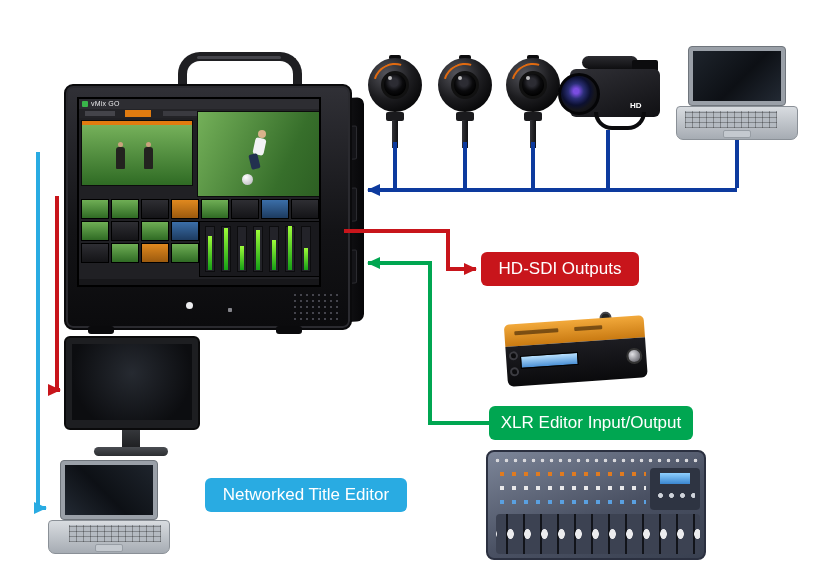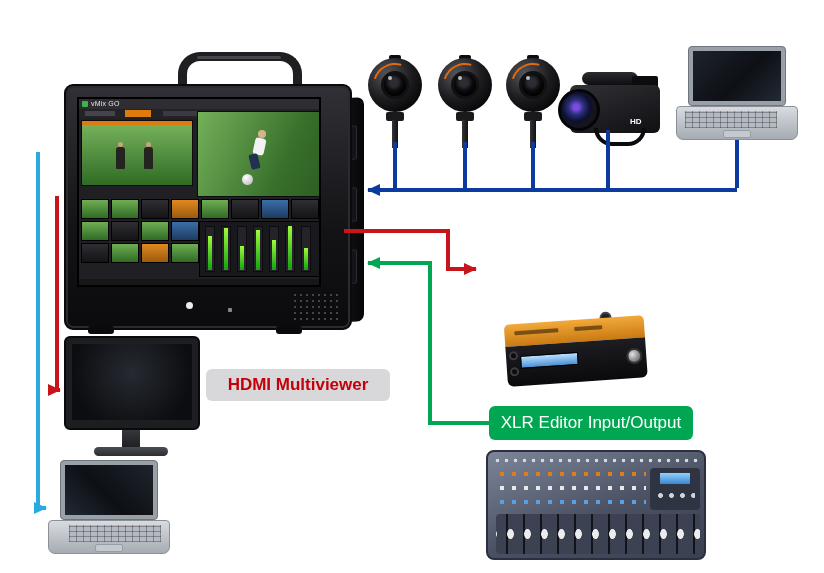--- a/index.html
+++ b/index.html
@@ -59,21 +59,21 @@
     background:radial-gradient(circle at 35% 30%,#55555c,#1c1c1f 48%,#050506 82%);}
   .bc-ring{left:5px;top:5px;width:44px;height:44px;border-radius:50%;border:2px solid transparent;
     border-top-color:#e06a10;transform:rotate(-28deg);}
   .bc-lens{left:13px;top:13px;width:28px;height:28px;border-radius:50%;border:3px solid #111;
     background:radial-gradient(circle at 45% 38%,#2c2c33 0 22%,#0a0a0c 48%,#000 75%);}
   .bc-glint{left:20px;top:18px;width:4px;height:4px;border-radius:50%;background:rgba(255,255,255,.7);}
   .bc-clamp{left:18px;top:54px;width:18px;height:9px;background:#1a1a1d;border-radius:2px;}
   .bc-pole{left:24px;top:62px;width:6px;height:28px;background:linear-gradient(90deg,#35353a,#121214);}
 
   
-  .camcorder{left:560px;top:72px;width:100px;height:78px;z-index:1;}
+  .camcorder{left:560px;top:56px;width:100px;height:78px;z-index:1;}
   .cc-mic{left:22px;top:0;width:56px;height:13px;background:linear-gradient(#2c2c31,#0e0e10);border-radius:7px;}
   .cc-vf{left:72px;top:4px;width:26px;height:12px;background:#0c0c0e;border-radius:2px;}
   .cc-body{left:10px;top:13px;width:90px;height:48px;background:linear-gradient(160deg,#303036,#101013);border-radius:6px;}
   .cc-lens{left:-2px;top:17px;width:42px;height:42px;border-radius:50%;border:3px solid #050507;
     background:radial-gradient(circle at 42% 42%,#7a4de0 0 9%,#2b2f77 26%,#0c1030 48%,#16161b 64%,#08080a 100%);}
   .cc-badge{left:60px;top:32px;color:#ffffff;font-size:8px;font-weight:bold;}
   .cc-strap{left:34px;top:56px;width:52px;height:18px;border:4px solid #0b0b0d;border-top:none;border-radius:0 0 24px 24px;}
 
   
   .laptop{width:122px;height:94px;z-index:1;}
@@ -347,16 +347,17 @@
     <i class="mx-row o" style="top:16px"></i>
     <i class="mx-row w" style="top:30px"></i>
     <i class="mx-row b" style="top:44px"></i>
     <div class="mx-right">
       <i class="mx-screen"></i>
       <i class="mx-rknobs"></i>
     </div>
     <i class="mx-faders"></i>
   </div>
 
-  <div class="pill pill-hdmi">HDMI Multiviewer</div>
+  <div class="pill pill-outputs">HD-SDI Outputs</div>
   <div class="pill pill-xlr">XLR Editor Input/Output</div>
+  <div class="pill pill-title">Networked Title Editor</div>
 
 </div>
 
 </body></html>

